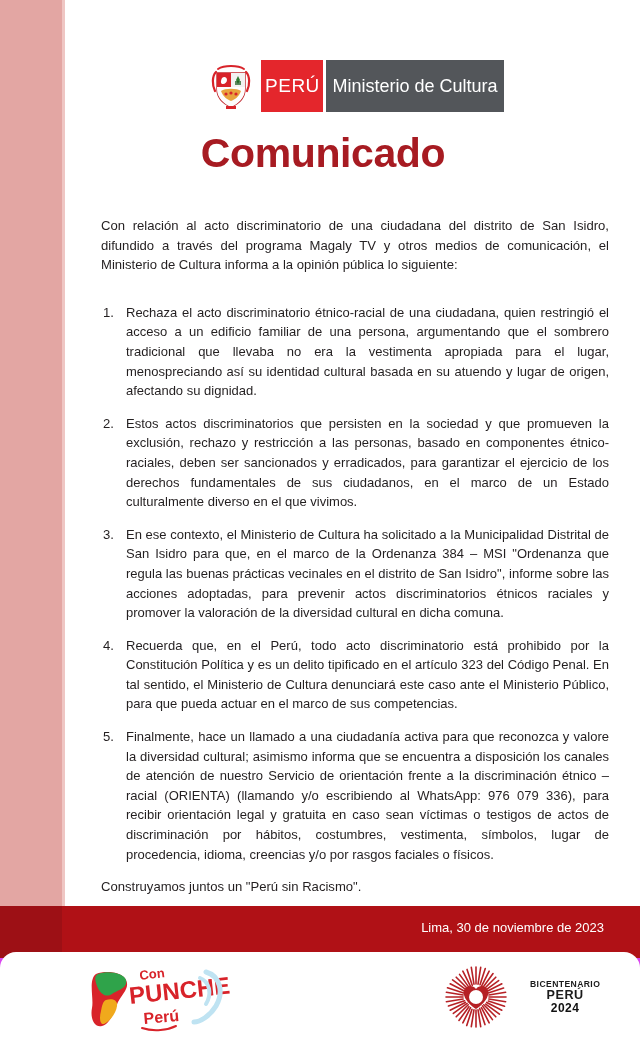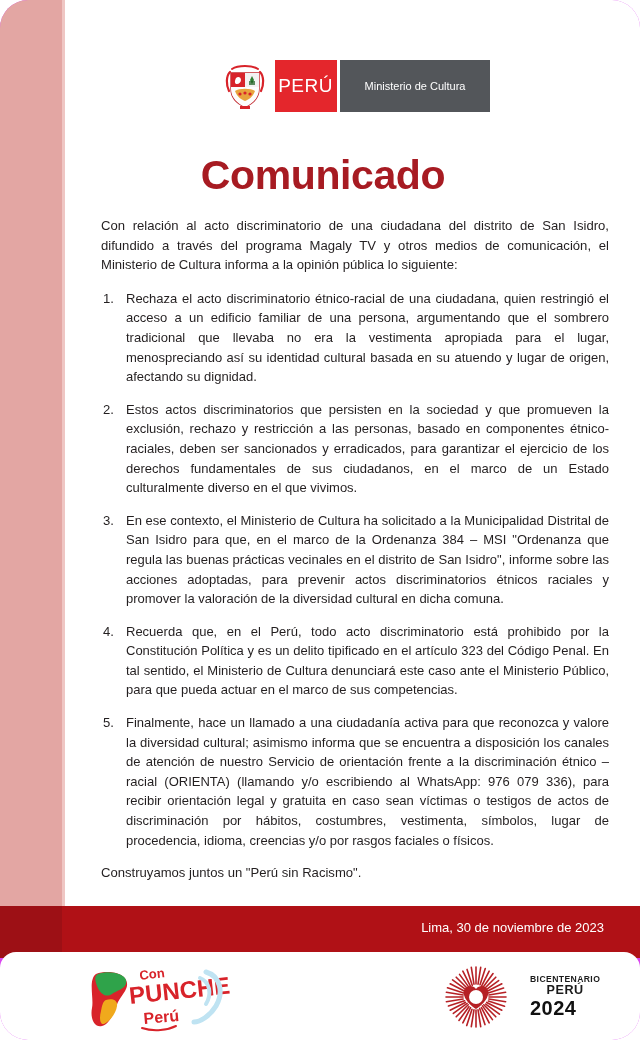--- a/index.html
+++ b/index.html
@@ -10,21 +10,20 @@
     background: #ffffff;
     font-family: "Liberation Sans", sans-serif;
   }
 
   #page {
     position: relative;
     width: 640px;
     height: 1040px;
     background: #d946ef;
     overflow: hidden;
-    border-radius: 28px;
   }
 
   
   .left-band {
     position: absolute;
     left: 0;
     top: 0;
     width: 62px;
     height: 906px;
     background: #e3a6a3;
@@ -83,52 +82,52 @@
     width: 3px;
     height: 52px;
     background: #ffffff;
   }
   .logo-ministerio {
     background: #53565a;
     color: #ffffff;
     height: 52px;
     display: flex;
     align-items: center;
-    padding: 0 25px;
-    font-size: 11px;
+    padding: 0 6px;
+    font-size: 18px;
     font-weight: 400;
     white-space: nowrap;
   }
 
   
   .title {
     position: absolute;
     left: 0;
-    top: 152px;
+    top: 130px;
     width: 516px;
     text-align: center;
     color: #a71b22;
     font-size: 41px;
     font-weight: bold;
     letter-spacing: -0.4px;
   }
 
   
   .body-wrap {
     position: absolute;
     left: 36px;
     top: 216px;
     width: 508px;
   }
   .lead {
     font-size: 13.1px;
     line-height: 19.6px;
     color: #231f20;
     text-align: justify;
-    margin-bottom: 14px;
+    margin-bottom: 28px;
   }
   ol.items {
     list-style: none;
     counter-reset: li;
   }
   ol.items > li {
     counter-increment: li;
     position: relative;
     padding-left: 25px;
     font-size: 13px;
@@ -219,25 +218,25 @@
     font-weight: bold;
   }
   .bicent-l2 {
     font-size: 12.6px;
     letter-spacing: .5px;
     color: #1b1b1b;
     font-weight: bold;
     text-align: center;
   }
   .bicent-l3 {
-    font-size: 20px;
+    font-size: 12px;
     letter-spacing: .5px;
     color: #111111;
     font-weight: bold;
-    text-align: left;
+    text-align: center;
   }
 </style>
 </head>
 <body>
 
 <div id="page">
 
   <div class="left-band"></div>
   <div class="left-band-stripe"></div>
 

